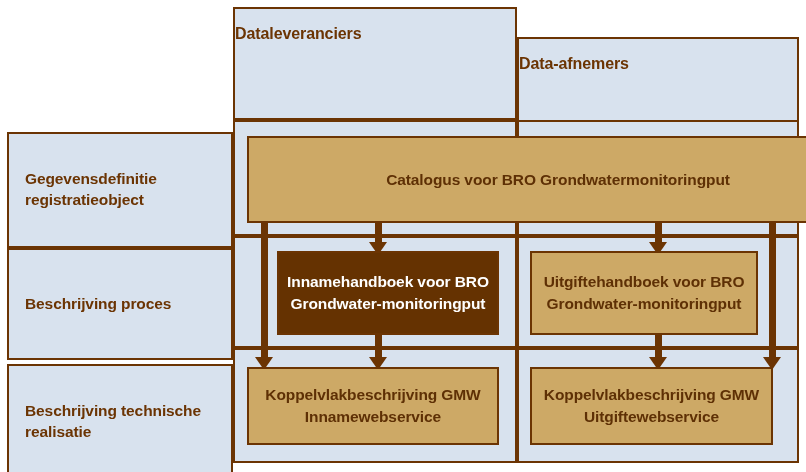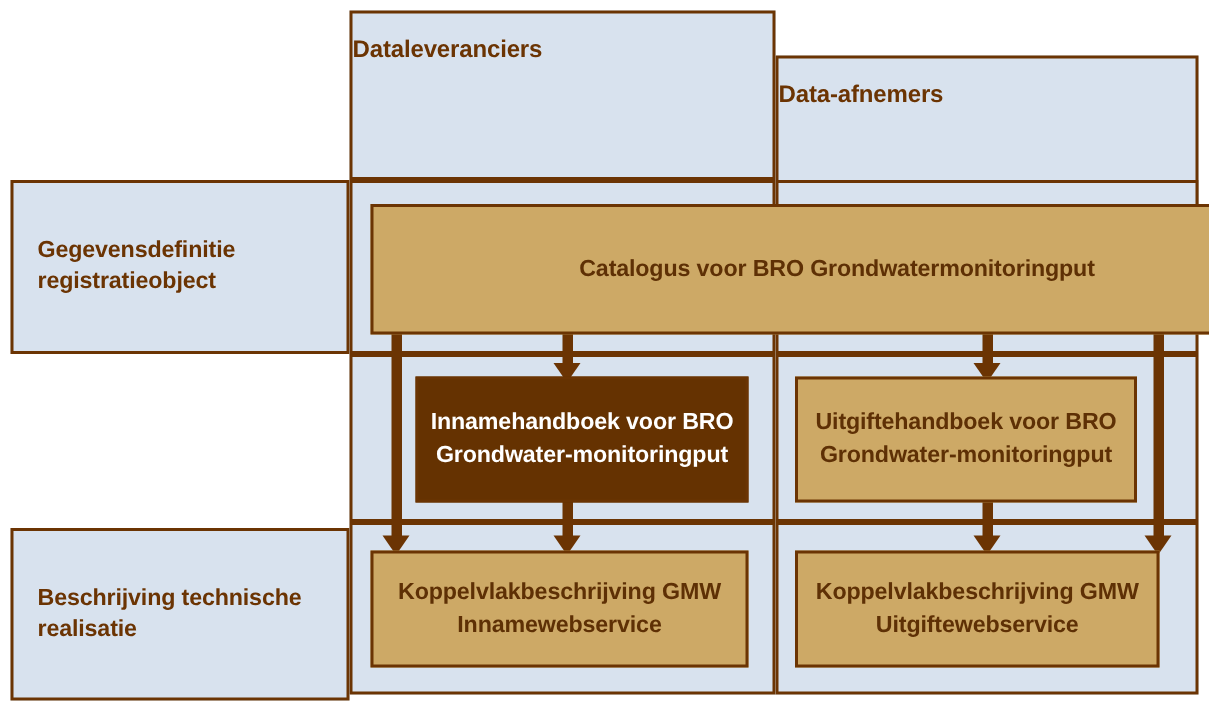--- a/index.html
+++ b/index.html
@@ -25,20 +25,21 @@
     display: flex;
     align-items: center;
   }
   .cell.header {
     justify-content: flex-start;
     align-items: flex-start;
     padding-top: 14px;
   }
   .cell.rowlabel {
     padding-left: 16px;
+    margin-top: 12px;
   }
   .cell-text {
     color: #6b3403;
     font-weight: bold;
     font-size: 15.5px;
     line-height: 1.35;
     letter-spacing: -0.1px;
   }
   .cell.header .cell-text {
     font-size: 16px;
@@ -107,20 +108,23 @@
   <div class="cell header" style="left:517px; top:7px; width:282px; height:113px;margin-top:30px;">
     <span class="cell-text">Data-afnemers</span>
   </div>
 
   <div class="cell rowlabel" style="left:7px; top:120px; width:226px; height:116px;">
     <span class="cell-text">Gegevensdefinitie registratieobject</span>
   </div>
   <div class="cell" style="left:233px; top:120px; width:284px; height:116px;"></div>
   <div class="cell" style="left:517px; top:120px; width:282px; height:116px;"></div>
 
+  <div class="cell rowlabel" style="left:7px; top:236px; width:226px; height:112px;">
+    <span class="cell-text">Beschrijving proces</span>
+  </div>
   <div class="cell" style="left:233px; top:236px; width:284px; height:112px;"></div>
   <div class="cell" style="left:517px; top:236px; width:282px; height:112px;"></div>
 
   <div class="cell rowlabel" style="left:7px; top:352px; width:226px; height:115px;">
     <span class="cell-text">Beschrijving technische realisatie</span>
   </div>
   <div class="cell" style="left:233px; top:348px; width:284px; height:115px;"></div>
   <div class="cell" style="left:517px; top:348px; width:282px; height:115px;"></div>
 
   <div class="conn" style="left:375px; top:222px; width:7px; height:33px;">

